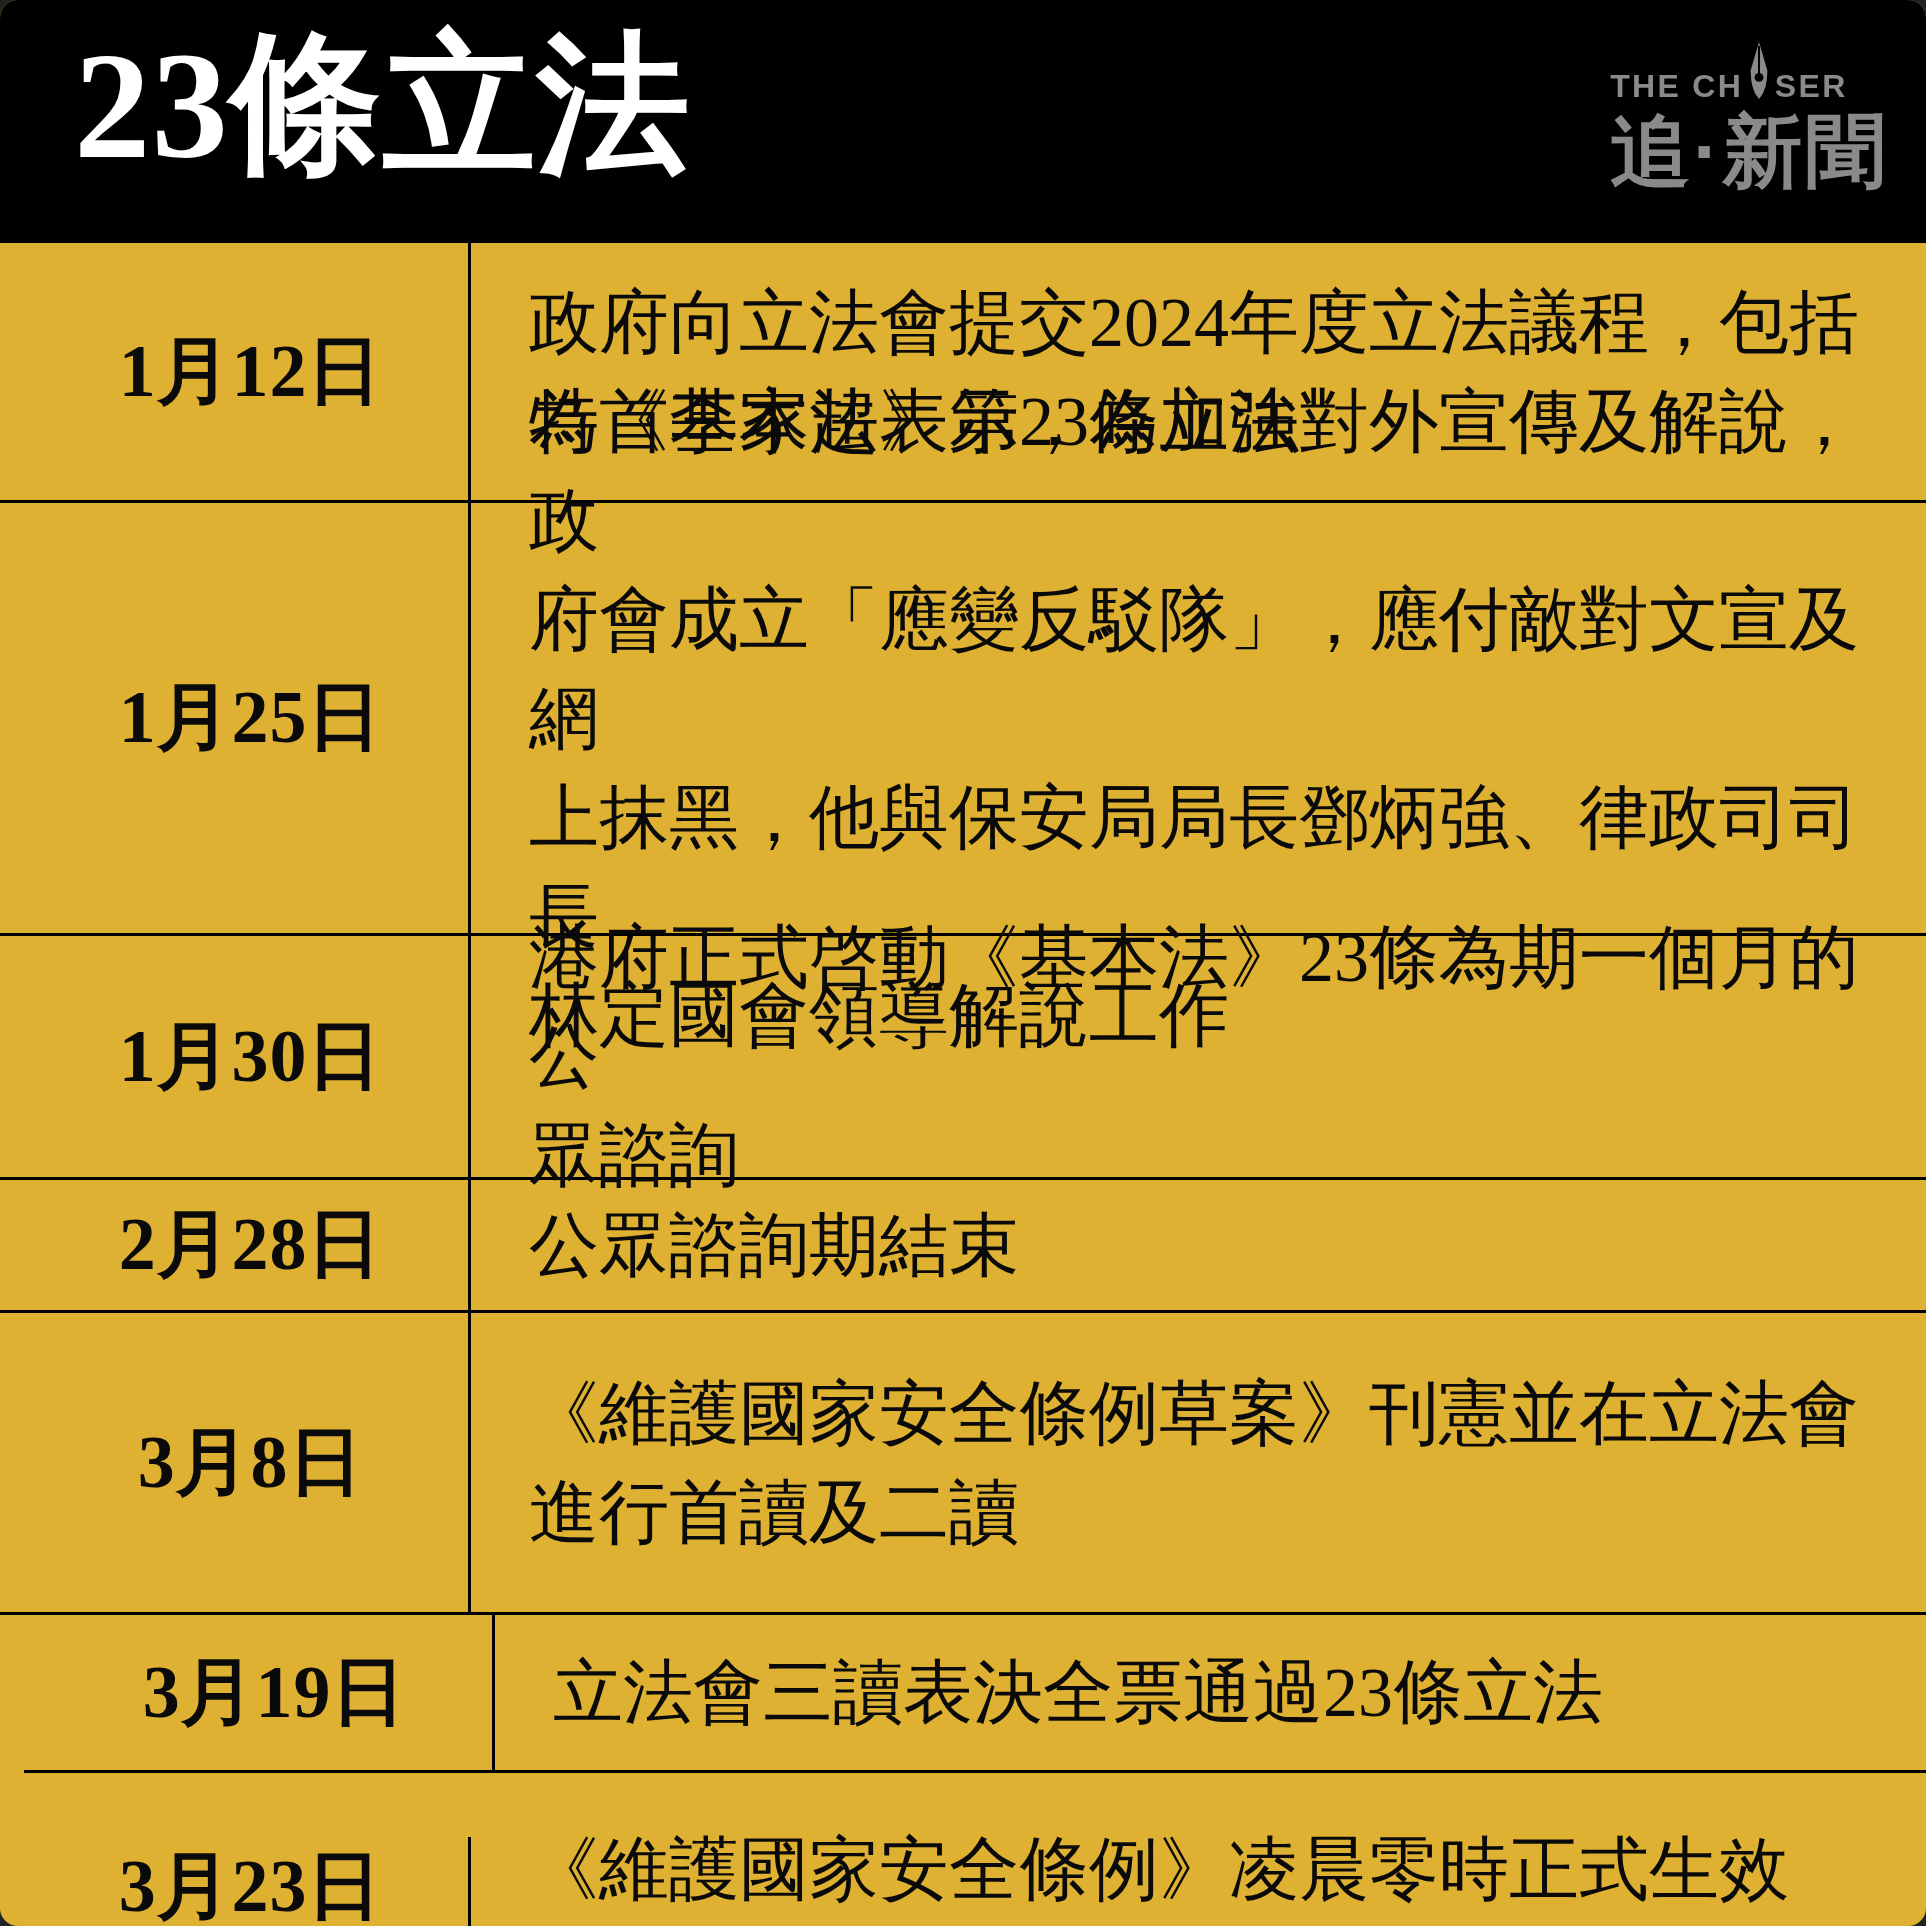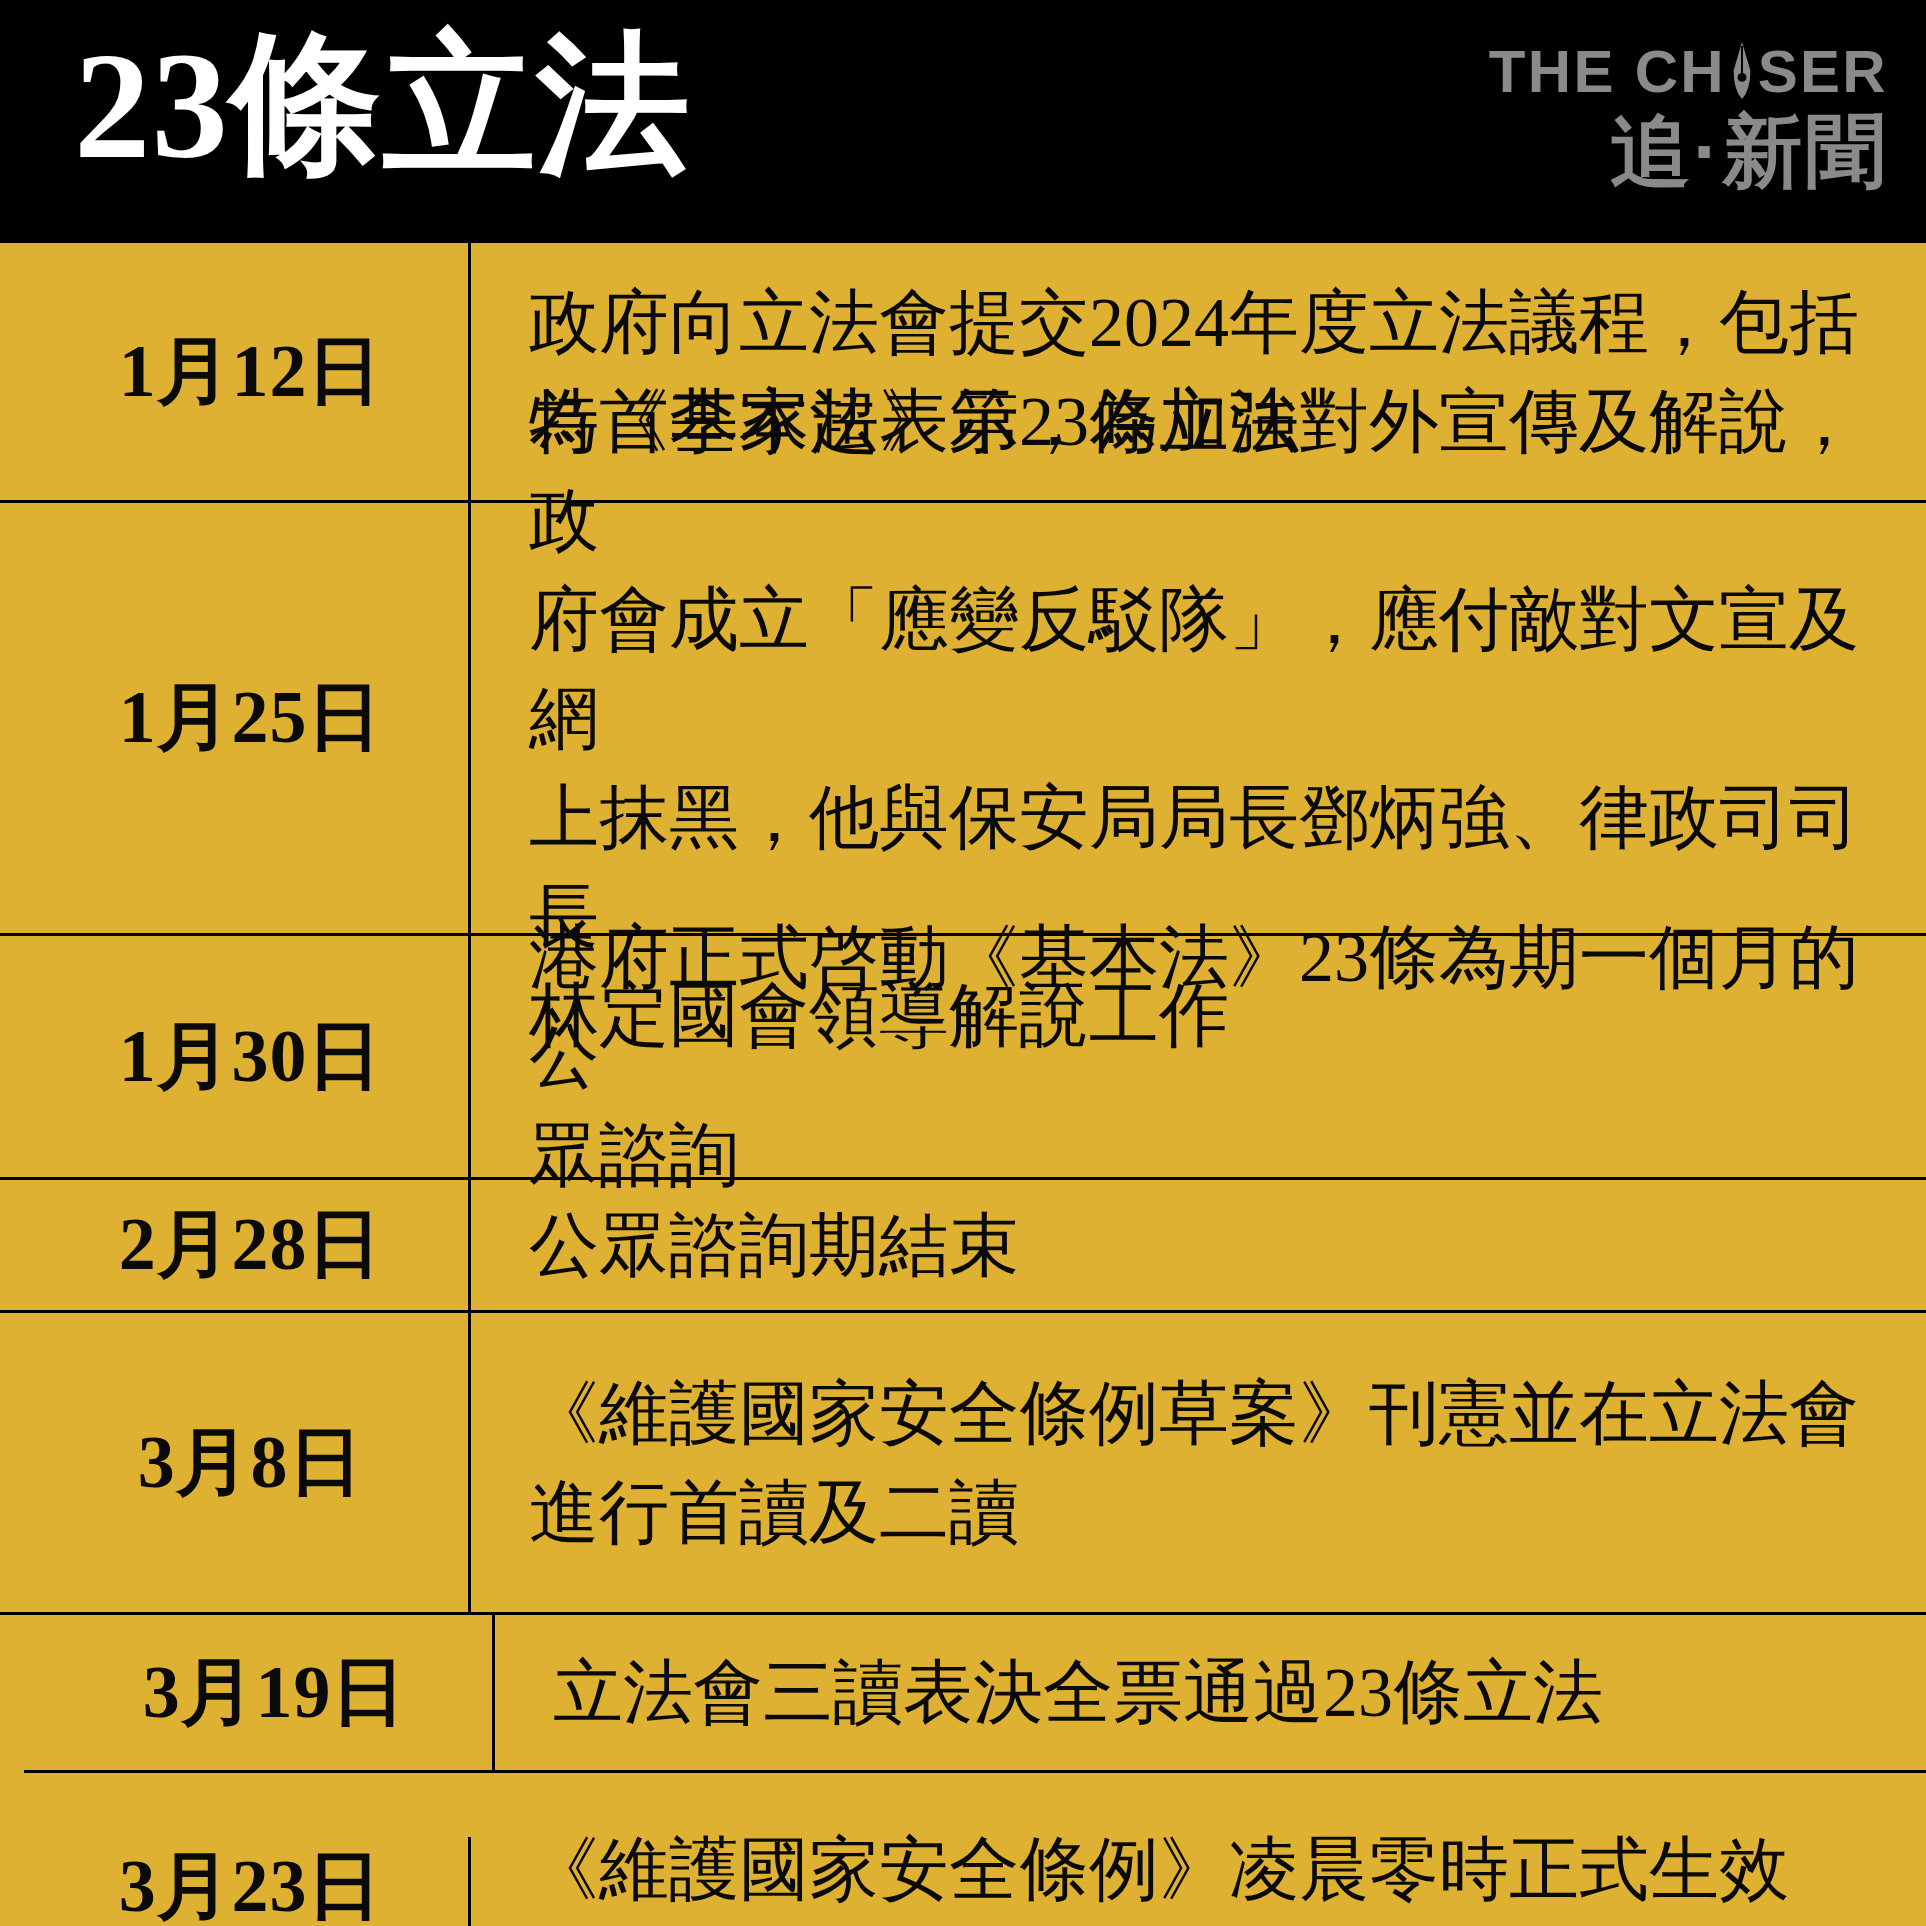--- a/index.html
+++ b/index.html
@@ -4,20 +4,21 @@
 <style>
   * { margin: 0; padding: 0; box-sizing: border-box; }
   html, body { background: #222; }
   .page {
     position: relative;
     width: 1926px;
     height: 1926px;
     background: var(--bg, #DFB133);
     font-family: "Liberation Serif", "DejaVu Serif", serif;
     overflow: hidden;
+    border-radius: 18px;
   }
   
   .header {
     position: absolute;
     top: 0; left: 0;
     width: 1926px; height: 243px;
     background: var(--header-bg, #000000);
   }
   .page-title {
     position: absolute;
@@ -35,21 +36,21 @@
     top: 41px;
     right: 38px;
     text-align: right;
     color: var(--logo-color, #8A8A8A);
   }
   .logo-en {
     display: flex;
     align-items: flex-end;
     font-family: "Liberation Sans", "DejaVu Sans", sans-serif;
     font-weight: 700;
-    font-size: 60px;
+    font-size: 32px;
     letter-spacing: 2.3px;
     line-height: 1;
     white-space: nowrap;
   }
   .logo-en .nib {
     display: inline-block;
     width: 30px;
     height: 63px;
     margin: 0 0.9px -1.8px 0.9px;
   }

